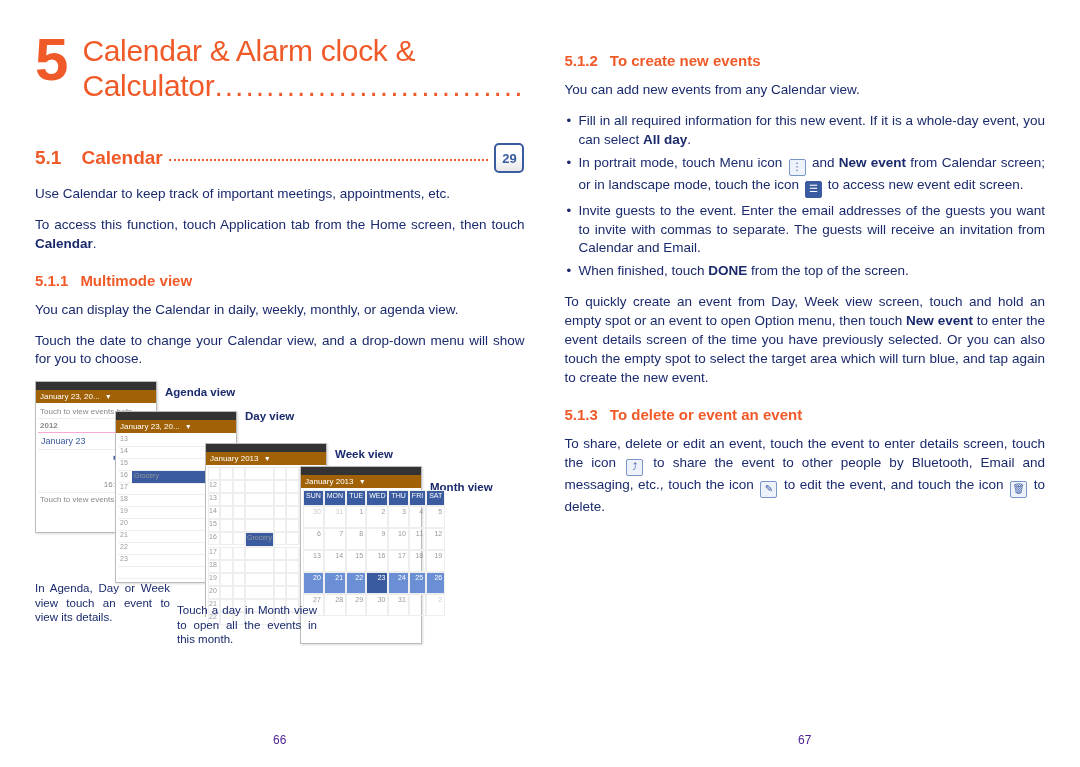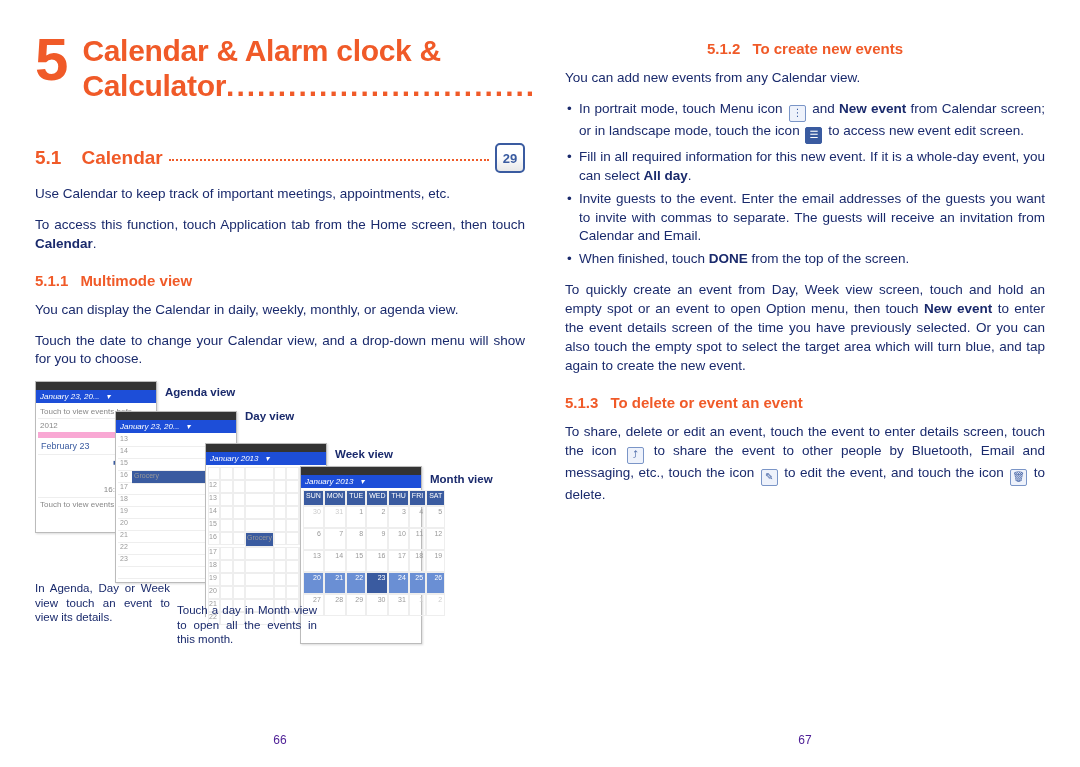--- a/index.html
+++ b/index.html
@@ -24,21 +24,21 @@
   .chapter-row { display: flex; align-items: flex-start; gap: 14px; margin-top: 6px; }
   .chapter-num {
     color: #f05a28;
     font-size: 60px;
     font-weight: bold;
     line-height: 0.85;
   }
   .chapter-title {
     color: #f05a28;
     font-size: 30px;
-    font-weight: bold;
+    font-weight: normal;
     line-height: 1.15;
     letter-spacing: -0.3px;
   }
   .sec-row {
     display: flex;
     align-items: center;
     margin-top: 40px;
     margin-bottom: 11px;
   }
   .sec-num {
@@ -84,31 +84,31 @@
   .shots-area { position: relative; height: 300px; margin-top: 6px; font-size: 11px; color: #1a2a6c; }
   .shot {
     position: absolute;
     width: 120px;
     background: #fff;
     border: 1px solid #bbb;
     box-shadow: 1px 1px 2px rgba(0,0,0,.15);
     font-size: 8px;
   }
   .shot .sb { height: 8px; background: #333; }
-  .shot .hd { background: #1d4ed8; color: #fff; padding: 2px 4px; font-size: 8px; font-style: italic; }
+  .shot .hd { background: #a16207; color: #fff; padding: 2px 4px; font-size: 8px; }
   .shot .bd { background: #fff; padding: 2px; }
   .agenda { left: 0; top: 0; height: 150px; }
   .day { left: 80px; top: 30px; height: 170px; }
   .week { left: 170px; top: 62px; height: 172px; }
   .month { left: 265px; top: 85px; height: 176px; }
   .lbl { position: absolute; font-weight: bold; font-size: 11.5px; color: #1a2a6c; white-space: nowrap; }
   .l-agenda { left: 130px; top: 5px; }
   .l-day   { left: 210px; top: 29px; }
   .l-week  { left: 300px; top: 67px; }
-  .l-month { left: 395px; top: 92px; }
+  .l-month { left: 395px; top: 100px; }
 
   .hourlines div { border-bottom: 1px solid #eee; height: 11px; font-size: 7px; color:#999; padding-left:2px;}
   .weekgrid, .monthgrid { display: grid; gap:0; }
   .weekgrid { grid-template-columns: 12px repeat(7, 1fr); }
   .weekgrid div { border: 0.5px solid #eee; height: 11px; font-size:7px; color:#999;}
   .monthgrid { grid-template-columns: repeat(7, 1fr); }
   .monthgrid div { border: 0.5px solid #eee; height: 18px; font-size:7px; color:#999; text-align:right; padding:1px 2px;}
   .monthgrid .hd2 { background:#3a5ba0; color:#fff; text-align:center; height:12px;}
   .monthgrid .sel { background:#6a8fd4; color:#fff;}
   .monthgrid .dim { color:#ccc;}
@@ -185,22 +185,22 @@
       <span class="lbl l-agenda">Agenda view</span>
       <span class="lbl l-day">Day view</span>
       <span class="lbl l-week">Week view</span>
       <span class="lbl l-month">Month view</span>
 
       <div class="shot agenda">
         <div class="sb"></div>
         <div class="hd"><span>January 23, 20...</span> &nbsp; ▾</div>
         <div class="bd">
           <div style="border-bottom:1px solid #eee;padding:2px;color:#888;">Touch to view events befo</div>
-          <div style="border-bottom:6px solid #f9a8d4;padding:2px;color:#888;">2012</div>
-          <div style="border-bottom:1px solid #eee;padding:3px;color:#3a5ba0;font-size:9px;">February 23</div>
+          <div style="border-bottom:1px solid #f9a8d4;padding:2px;color:#888;font-weight:bold;">2012</div>
+          <div style="border-bottom:1px solid #eee;padding:3px;color:#3a5ba0;font-size:9px;">January 23</div>
           <div style="border-bottom:1px solid #eee;padding:3px;text-align:right;">
             <div style="color:#3a5ba0;font-weight:bold;">■ <span>Grocery</span></div>
             <div style="color:#888;padding-left:8px;margin-top:18px;">16:00 - 17:00</div>
           </div>
           <div style="padding:2px;color:#888;">Touch to view events afte</div>
         </div>
       </div>
 
       <div class="shot day">
         <div class="sb"></div>
@@ -379,32 +379,32 @@
 
       <div class="caption cap1">In Agenda, Day or Week view touch an event to view its details.</div>
       <div class="caption cap2">Touch a day in Month view to open all the events in this month.</div>
     </div>
 
     <div class="pagenum">66</div>
   </div>
 
   <div class="col">
 
-    <div class="subsec" style="margin-top:12px;text-align:center;">
+    <div class="subsec" style="margin-top:24px;">
       <span class="sn">5.1.2</span><span>To create new events</span>
     </div>
 
     <p>You can add new events from any Calendar view.</p>
 
     <ul class="bullets">
       <li>
-        <span>In portrait mode, touch Menu icon </span><span class="inline-icon">⋮</span><span> and </span><b>New event</b><span> from Calendar screen; or in landscape mode, touch the icon </span><span class="inline-icon ic-plus">☰</span><span> to access new event edit screen.</span>
+        <span>Fill in all required information for this new event. If it is a whole-day event, you can select </span><b>All day</b><span>.</span>
       </li>
       <li>
-        <span>Fill in all required information for this new event. If it is a whole-day event, you can select </span><b>All day</b><span>.</span>
+        <span>In portrait mode, touch Menu icon </span><span class="inline-icon">⋮</span><span> and </span><b>New event</b><span> from Calendar screen; or in landscape mode, touch the icon </span><span class="inline-icon ic-plus">☰</span><span> to access new event edit screen.</span>
       </li>
       <li>Invite guests to the event. Enter the email addresses of the guests you want to invite with commas to separate. The guests will receive an invitation from Calendar and Email.</li>
       <li>
         <span>When finished, touch </span><b>DONE</b><span> from the top of the screen.</span>
       </li>
     </ul>
 
     <p>
       <span>To quickly create an event from Day, Week view screen, touch and hold an empty spot or an event to open Option menu, then touch </span><b>New event</b><span> to enter the event details screen of the time you have previously selected. Or you can also touch the empty spot to select the target area which will turn blue, and tap again to create the new event.</span>
     </p>

